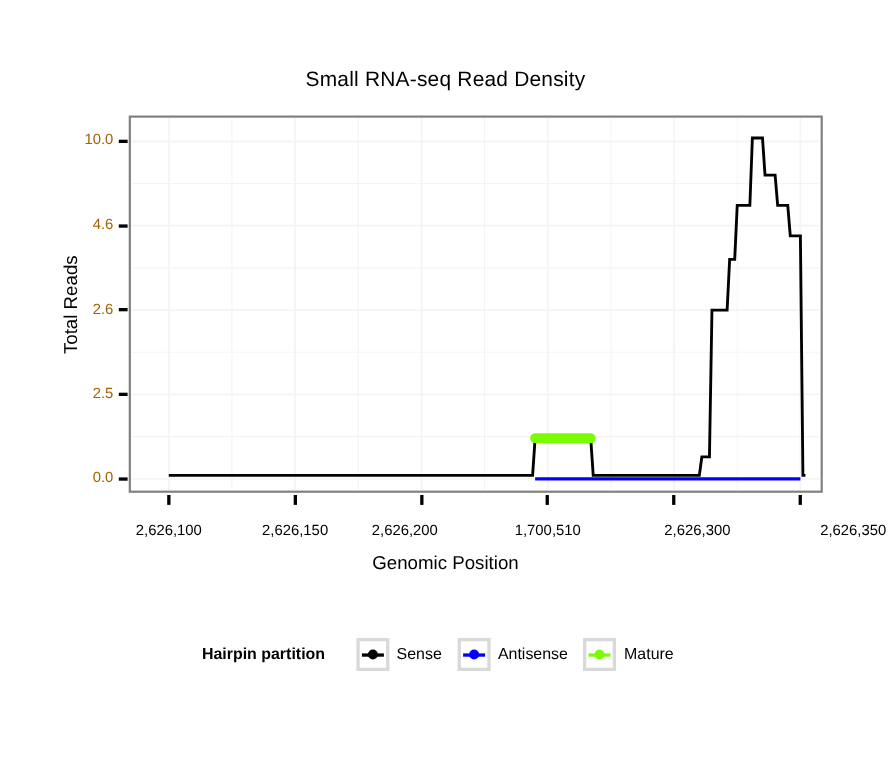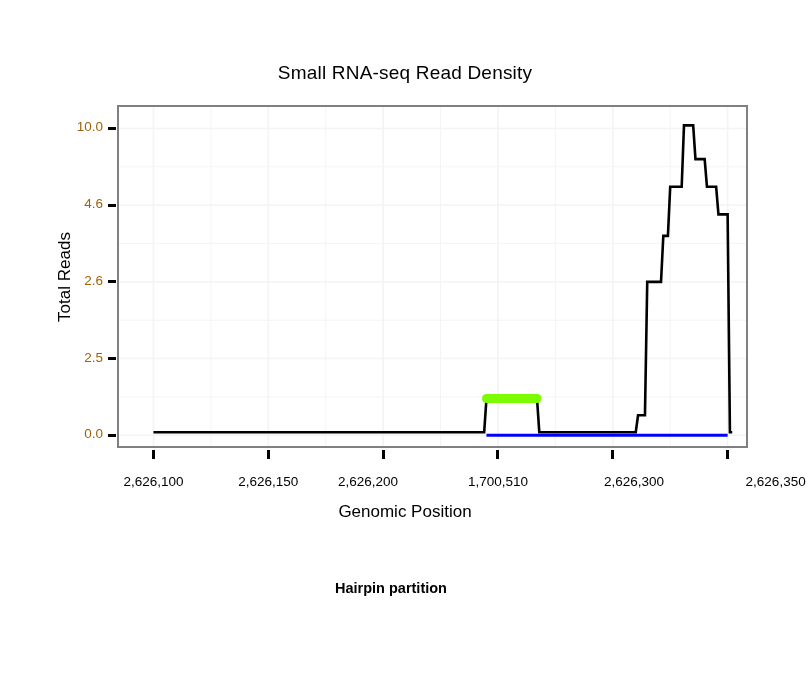--- a/index.html
+++ b/index.html
@@ -136,16 +136,37 @@
       <div class="xtick-mark" style="left: 611.291px;"></div>
       <div class="xtick-label" style="left: 614px; margin-left: 20px;">2,626,300</div>
       <div class="xtick-mark" style="left: 726.126px;"></div>
       <div class="xtick-label" style="left: 727.626px; margin-left: 48px;">2,626,350</div>
     </div>
   <div class="xlab">Genomic Position</div>
 
   <div class="legend">
     <div class="legend-title">Hairpin partition</div>
     <div id="legend-items" style="display:flex;align-items:center;">
+        <div class="legend-item">
+          <div class="legend-key">
+            <div class="key-line" style="background: rgb(0, 0, 0);"></div>
+            <div class="key-dot" style="background: rgb(0, 0, 0);"></div>
+          </div>
+          <div class="legend-label">Sense</div>
+        </div>
+        <div class="legend-item">
+          <div class="legend-key">
+            <div class="key-line" style="background: rgb(0, 0, 255);"></div>
+            <div class="key-dot" style="background: rgb(0, 0, 255);"></div>
+          </div>
+          <div class="legend-label">Antisense</div>
+        </div>
+        <div class="legend-item">
+          <div class="legend-key">
+            <div class="key-line" style="background: rgb(124, 252, 0);"></div>
+            <div class="key-dot" style="background: rgb(124, 252, 0);"></div>
+          </div>
+          <div class="legend-label">Mature</div>
+        </div>
       </div>
   </div>
 
 </div>
 
 </body></html>

